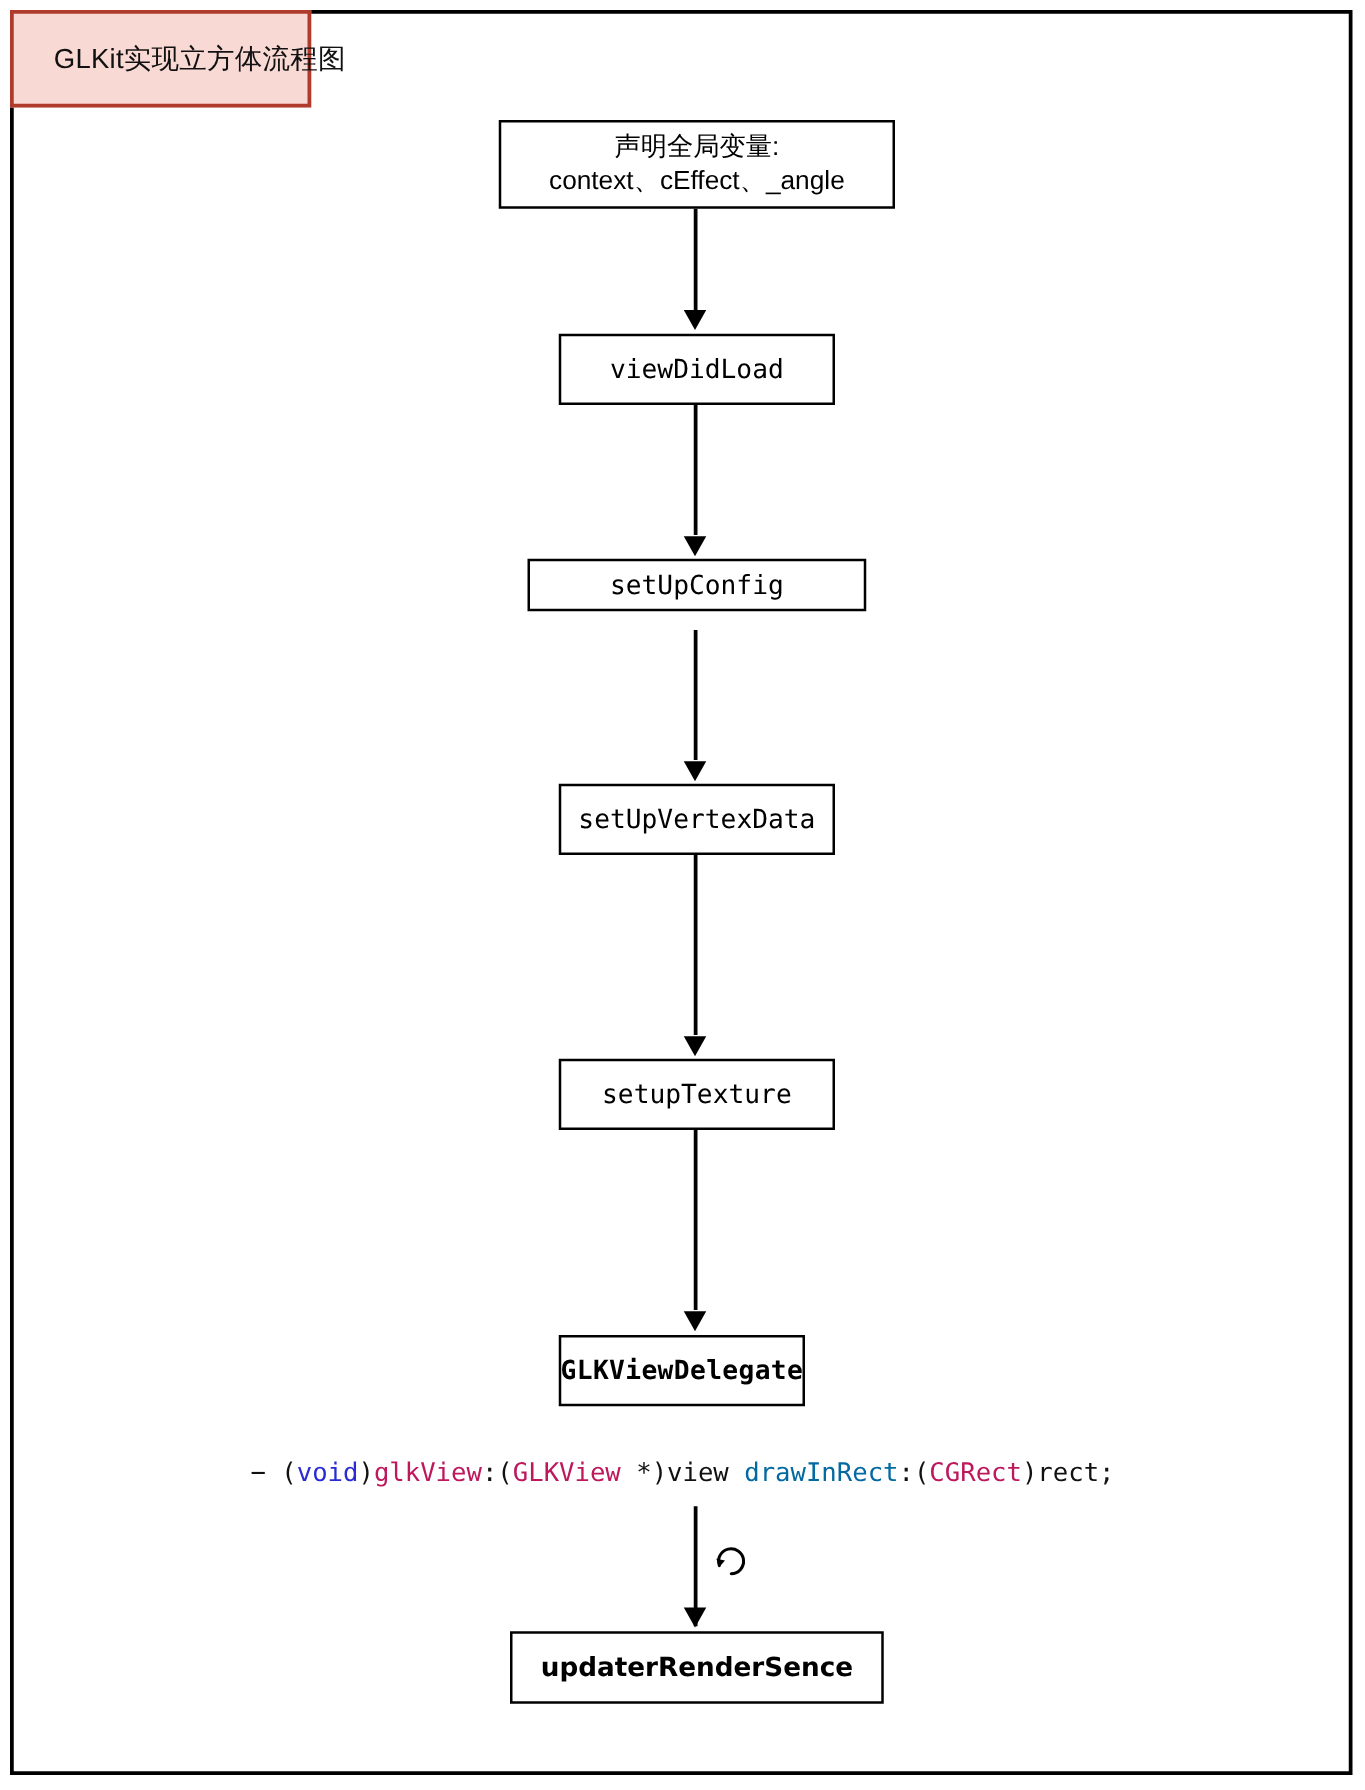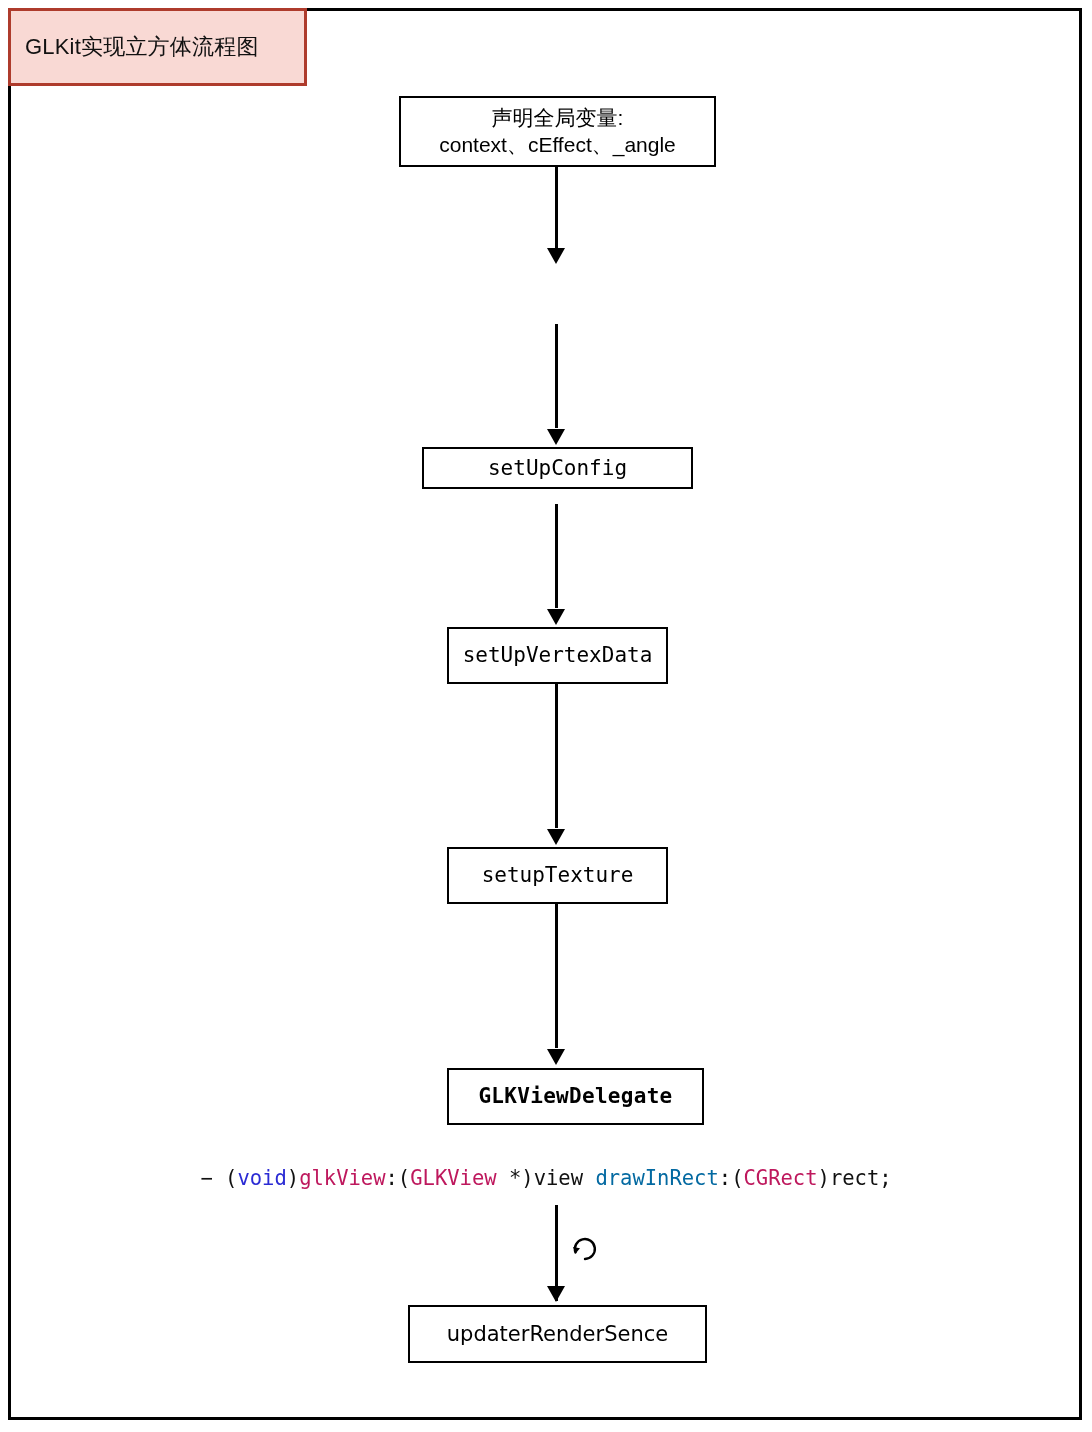--- a/index.html
+++ b/index.html
@@ -26,28 +26,28 @@
     width: 1074px;
     height: 1412px;
     border: 3px solid #000000;
     box-sizing: border-box;
   }
   
   #title-chip {
     position: absolute;
     left: 8px;
     top: 8px;
-    width: 299px;
+    width: 241px;
     height: 78px;
     background: #f9d9d4;
     border: 3px solid #ae3b2c;
     box-sizing: border-box;
     display: flex;
     align-items: center;
-    padding-left: 14px;
+    padding-left: 32px;
   }
   #title-chip .title-text {
     font-family: "Liberation Sans", sans-serif;
     font-size: 22px;
     color: #111111;
     letter-spacing: 0.2px;
     white-space: nowrap;
   }
 
   
@@ -139,20 +139,23 @@
   </div>
 
   <div class="node sans" style="left:399px; top:96px; width:317px; height:71px;">
     <span class="line">声明全局变量:</span>
     <span class="line">context、cEffect、_angle</span>
   </div>
 
   <div class="connector" style="left:555px; top:167px; height:85px;"></div>
   <div class="arrowhead" style="left:547px; top:248px;"></div>
 
+  <div class="node mono" style="left:447px; top:267px; width:221px; height:57px;">
+    <span class="line">viewDidLoad</span>
+  </div>
 
   <div class="connector" style="left:555px; top:324px; height:104px;"></div>
   <div class="arrowhead" style="left:547px; top:429px;"></div>
 
   <div class="node mono" style="left:422px; top:447px; width:271px; height:42px;">
     <span class="line">setUpConfig</span>
   </div>
 
   <div class="connector" style="left:555px; top:504px; height:104px;"></div>
   <div class="arrowhead" style="left:547px; top:609px;"></div>
@@ -164,33 +167,33 @@
   <div class="connector" style="left:555px; top:684px; height:144px;"></div>
   <div class="arrowhead" style="left:547px; top:829px;"></div>
 
   <div class="node mono" style="left:447px; top:847px; width:221px; height:57px;">
     <span class="line">setupTexture</span>
   </div>
 
   <div class="connector" style="left:555px; top:904px; height:144px;"></div>
   <div class="arrowhead" style="left:547px; top:1049px;"></div>
 
-  <div class="node mono-bold" style="left:447px; top:1068px; width:257px; height:57px;">
+  <div class="node mono-bold" style="left:447px; top:1068px; width:197px; height:57px;">
     <span class="line">GLKViewDelegate</span>
   </div>
 
   <div id="code-line">
     <span class="plain">−</span><span class="plain"> (</span><span class="kw">void</span><span class="plain">)</span><span class="type">glkView</span><span class="plain">:(</span><span class="type">GLKView</span><span class="plain"> *)</span><span class="plain">view</span><span class="plain"> </span><span class="sel">drawInRect</span><span class="plain">:(</span><span class="type">CGRect</span><span class="plain">)</span><span class="plain">rect;</span>
   </div>
 
   <div class="connector" style="left:555px; top:1205px; height:96px;"></div>
   <div class="arrowhead" style="left:547px; top:1286px;"></div>
 
   <svg id="loop-icon" viewBox="0 0 34 34">
     <path d="M7.5 20.5 A10 10 0 1 1 17 27" fill="none" stroke="#000000" stroke-width="2.4" stroke-linecap="round"></path>
     <path d="M7.6 21.4 L5.0 14.9 L12.0 16.3 Z" fill="#000000"></path>
   </svg>
 
-  <div class="node sans-plain" style="left:408px; top:1305px; width:299px; height:58px;">
+  <div class="node sans-plain" style="left:408px; top:1305px; width:299px; height:58px;font-weight:bold;">
     <span class="line">updaterRenderSence</span>
   </div>
 
 </div>
 
 </body></html>

